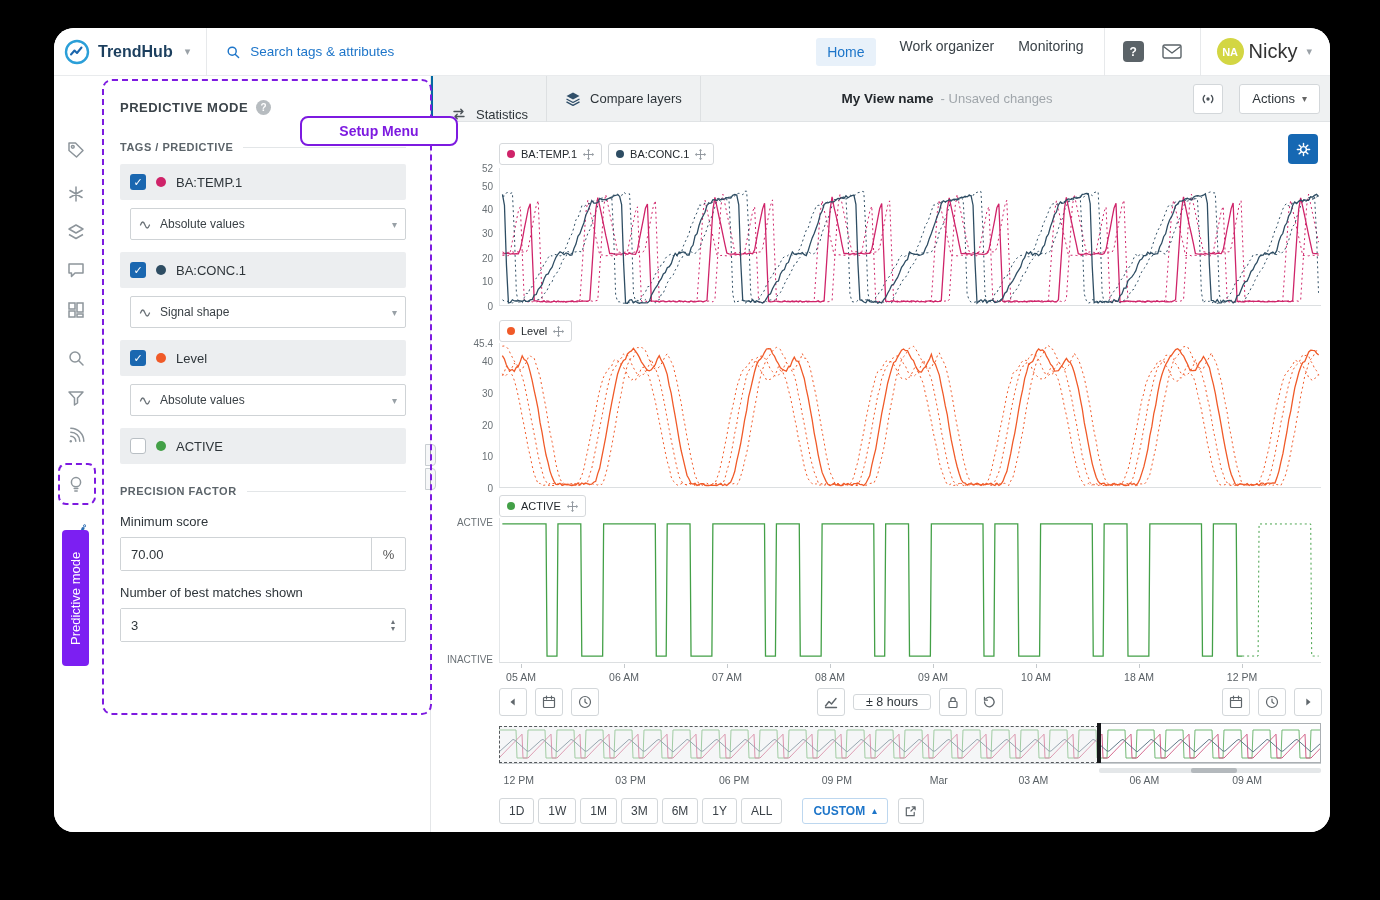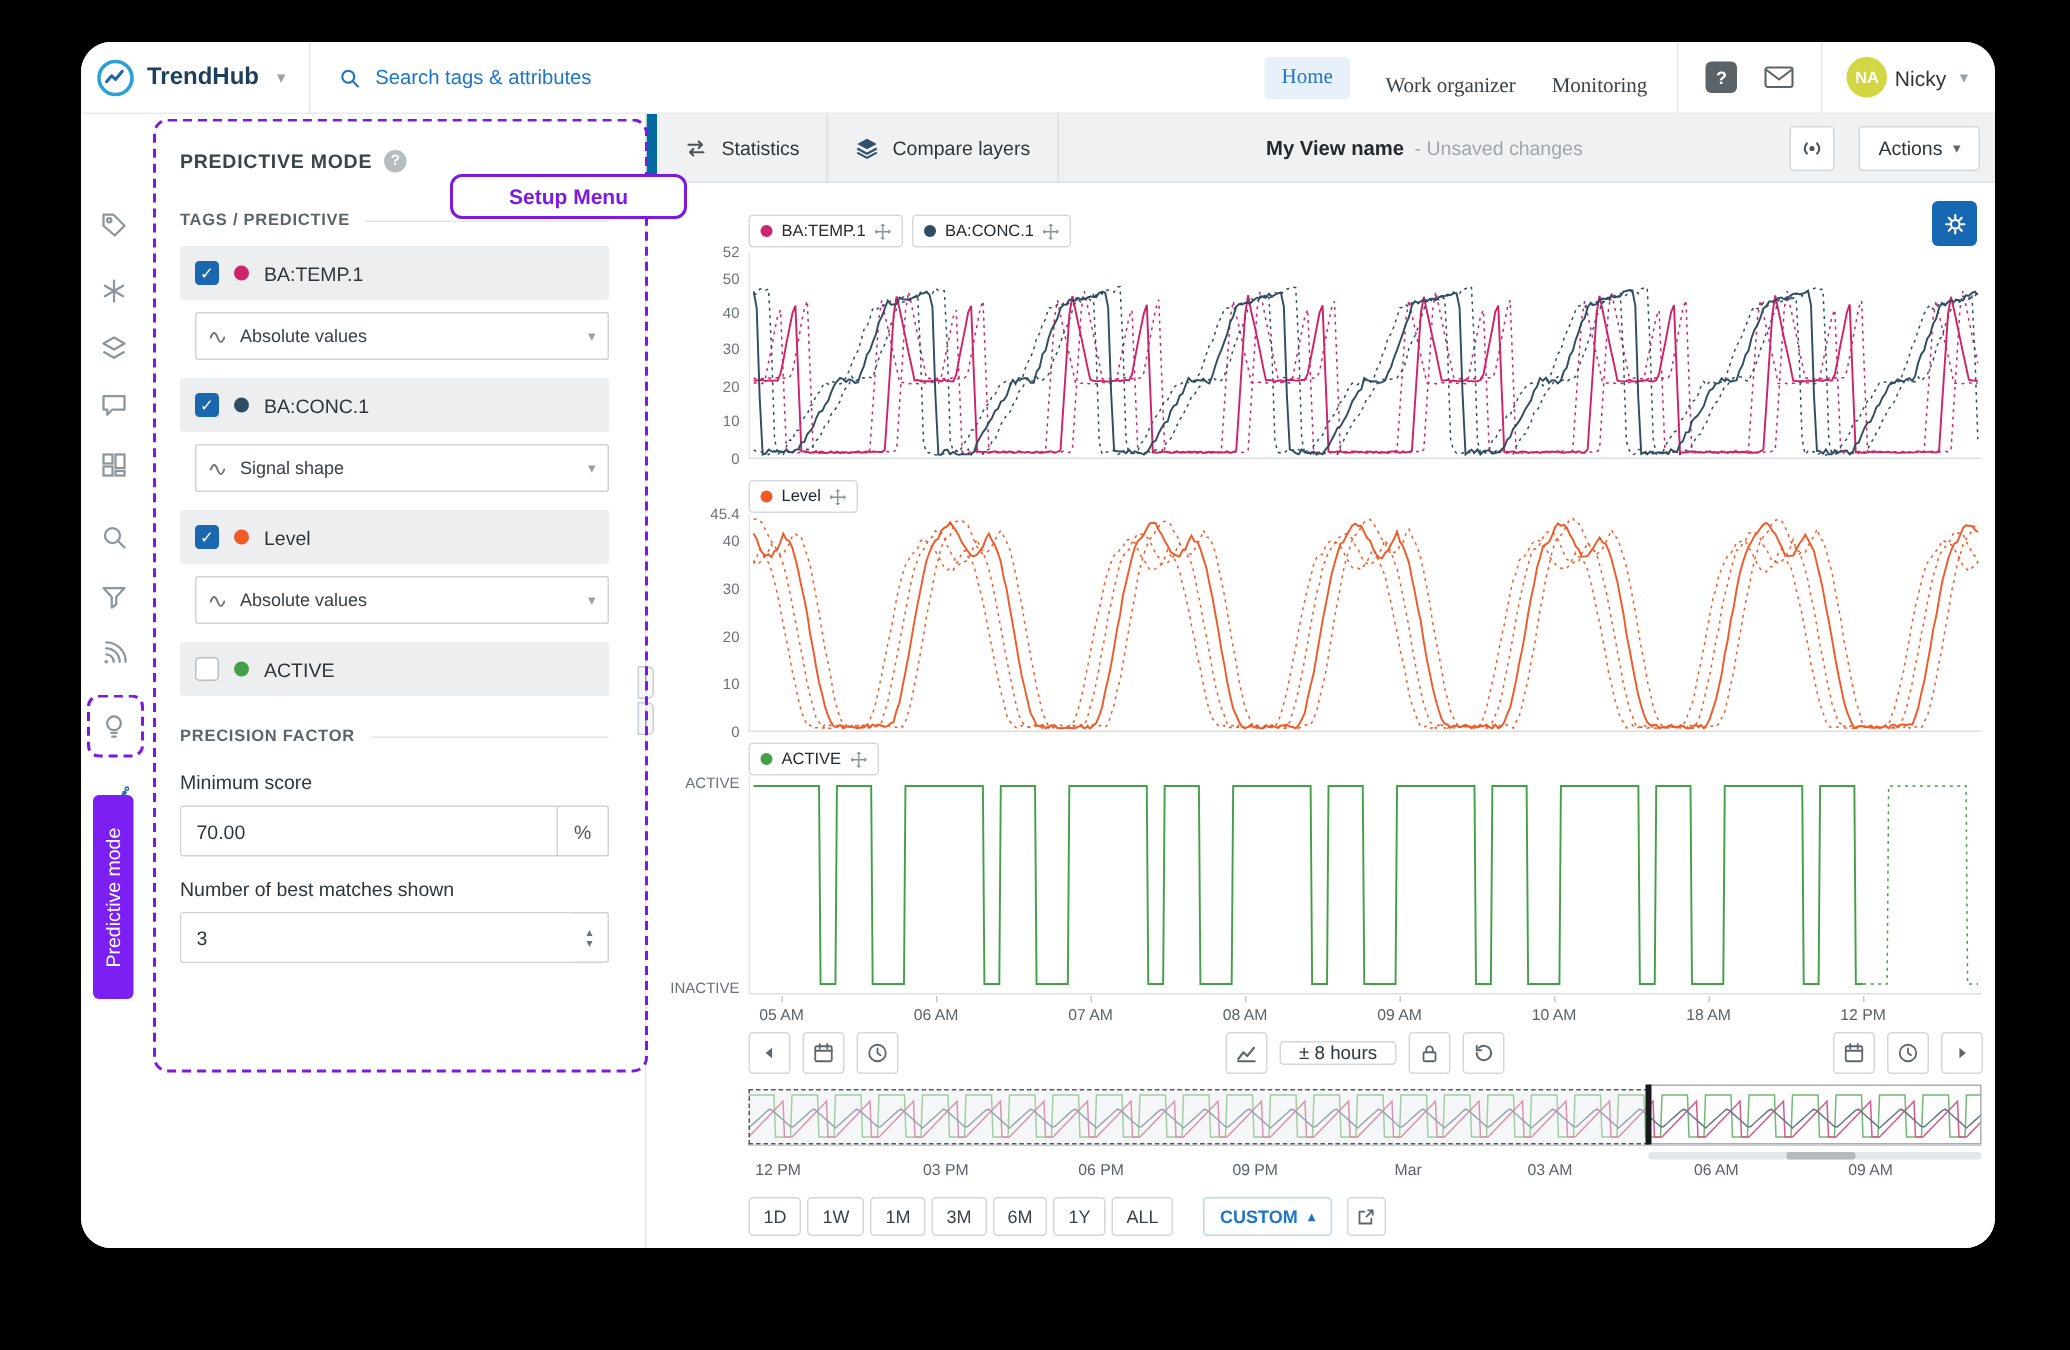--- a/index.html
+++ b/index.html
@@ -9,28 +9,28 @@
   
   .topbar { position:absolute; top:0; left:0; right:0; height:48px; background:#fff; border-bottom:1px solid #e9ebed; display:flex; align-items:center; z-index:6; }
   .brand { margin-left:10px; display:flex; align-items:center; gap:8px; }
   .brand-name { font-size:16px; font-weight:bold; color:#1c3f5e; }
   .tb-caret { color:#9aa1a7; font-size:11px; margin-left:4px; }
   .tb-div { width:1px; height:48px; background:#e7e9eb; margin-left:16px; }
   .search-wrap { display:flex; align-items:center; margin-left:18px; gap:9px; }
   .search-wrap input { border:none; outline:none; width:330px; font-size:13.5px; color:#1d75c9; font-family:"Liberation Sans",sans-serif; }
   .search-wrap input::placeholder { color:#1d75c9; opacity:1; }
   .tb-spacer { flex:1; }
-  .nav { display:flex; align-items:flex-end; gap:24px; margin-right:20px;font-family:Liberation Serif, serif; }
+  .nav { display:flex; align-items:flex-start; gap:24px; margin-right:20px; }
   .nav-link { font-size:14px; color:#3a4248; cursor:pointer; }
   .nav-link.active { color:#1d75c9; background:#e8f1fa; padding:6px 11px; border-radius:3px; }
   .tb-icons { display:flex; align-items:center; gap:18px; margin:0 18px; }
   .help-chip { width:21px; height:21px; background:#5b6368; border-radius:4px; color:#fff; font-size:12px; font-weight:bold; display:flex; align-items:center; justify-content:center; }
   .avatar { width:27px; height:27px; border-radius:50%; background:#d3d643; color:#fff; font-size:11px; font-weight:bold; display:flex; align-items:center; justify-content:center; }
   .user-wrap { display:flex; align-items:center; gap:5px; margin-right:18px; }
-  .user-name { font-size:14px; color:#333; }
+  .user-name { font-size:20px; color:#333; }
 
   
   .rail { position:absolute; left:0; top:48px; width:44px; bottom:0; background:#fff; z-index:5; }
   .rail-icon { position:absolute; left:10px; width:24px; height:24px; color:#8d959b; display:flex; align-items:center; justify-content:center; cursor:pointer; }
   .rail-icon svg { width:20px; height:20px; }
   .ptab { position:absolute; left:8px; top:502px; width:27px; height:136px; background:#7c1ff2; border-radius:4px; color:#fff; font-size:13px; display:flex; align-items:center; justify-content:center; writing-mode:vertical-rl; transform:rotate(180deg); z-index:5; cursor:pointer; }
 
   
   .annot-panel { position:absolute; left:48px; top:51px; width:330px; height:636px; border:2px dashed #7d1ae0; border-radius:10px; z-index:20; pointer-events:none; }
   .annot-icon { position:absolute; left:4px; top:435px; width:38px; height:42px; border:2px dashed #7d1ae0; border-radius:8px; z-index:20; pointer-events:none; }
@@ -64,21 +64,21 @@
   .vdivider { position:absolute; left:376px; top:48px; bottom:0; width:1px; background:#e4e6e8; z-index:5; }
   .collapse-handle { position:absolute; left:371px; top:416px; width:11px; height:46px; z-index:7; }
   .collapse-handle .t { height:22px; background:#f6f7f8; border:1px solid #c9ced2; border-radius:0 4px 4px 0; display:flex; align-items:center; justify-content:center; cursor:pointer; }
   .collapse-handle .t + .t { margin-top:2px; }
   .collapse-handle .t i { width:1px; height:12px; background:#9aa0a5; }
 
   
   .main { position:absolute; left:377px; top:48px; right:0; bottom:0; background:#fff; }
   .vtoolbar { position:absolute; left:0; right:0; top:0; height:46px; background:#eff1f2; border-bottom:1px solid #e0e3e5; display:flex; align-items:center; z-index:3; }
   .vt-btn { height:46px; display:flex; align-items:center; gap:9px; padding:0 18px; border-right:1px solid #dde0e2; font-size:13px; color:#2e353a; cursor:pointer; }
-  .vt-btn:first-child { border-left:7px solid #0369a1; }
+  .vt-btn:first-child { border-left:2px solid #0369a1;align-items:flex-end; }
   .view-name { font-size:13.5px; font-weight:bold; color:#24292e; }
   .view-status { font-size:13px; color:#a0a6ab; margin-left:7px; }
   .vt-spacer { flex:1; }
   .sq-btn { width:30px; height:30px; background:#fff; border:1px solid #d3d7da; border-radius:3px; display:flex; align-items:center; justify-content:center; color:#4c5359; cursor:pointer; }
   .actions-btn { height:30px; background:#fff; border:1px solid #d3d7da; border-radius:3px; display:flex; align-items:center; gap:7px; padding:0 12px; font-size:13px; color:#2e353a; margin:0 10px 0 8px; cursor:pointer; }
   .actions-btn .c { color:#666; font-size:10px; }
 
   .charts { position:absolute; left:0; right:0; top:46px; bottom:0; }
   .gear-btn { position:absolute; top:12px; right:12px; width:30px; height:30px; background:#1668b3; border-radius:4px; display:flex; align-items:center; justify-content:center; color:#fff; cursor:pointer; z-index:4; }
   .legend { position:absolute; left:68px; display:flex; gap:6px; }

